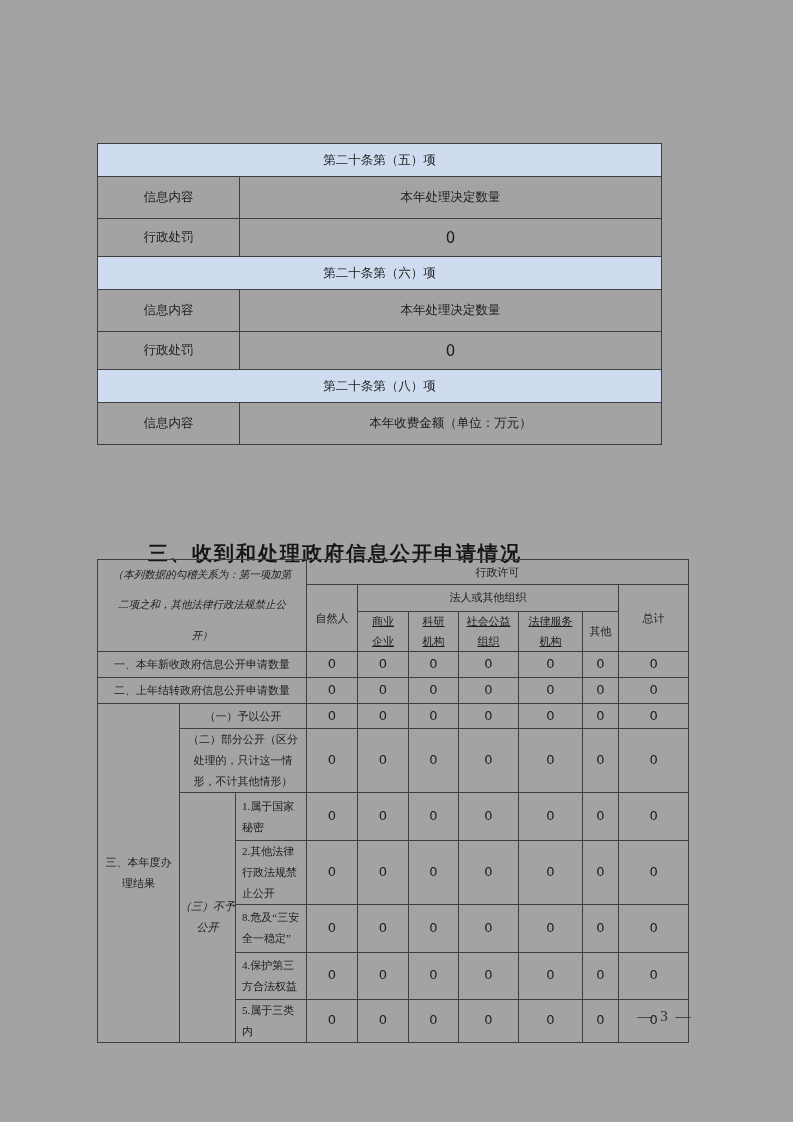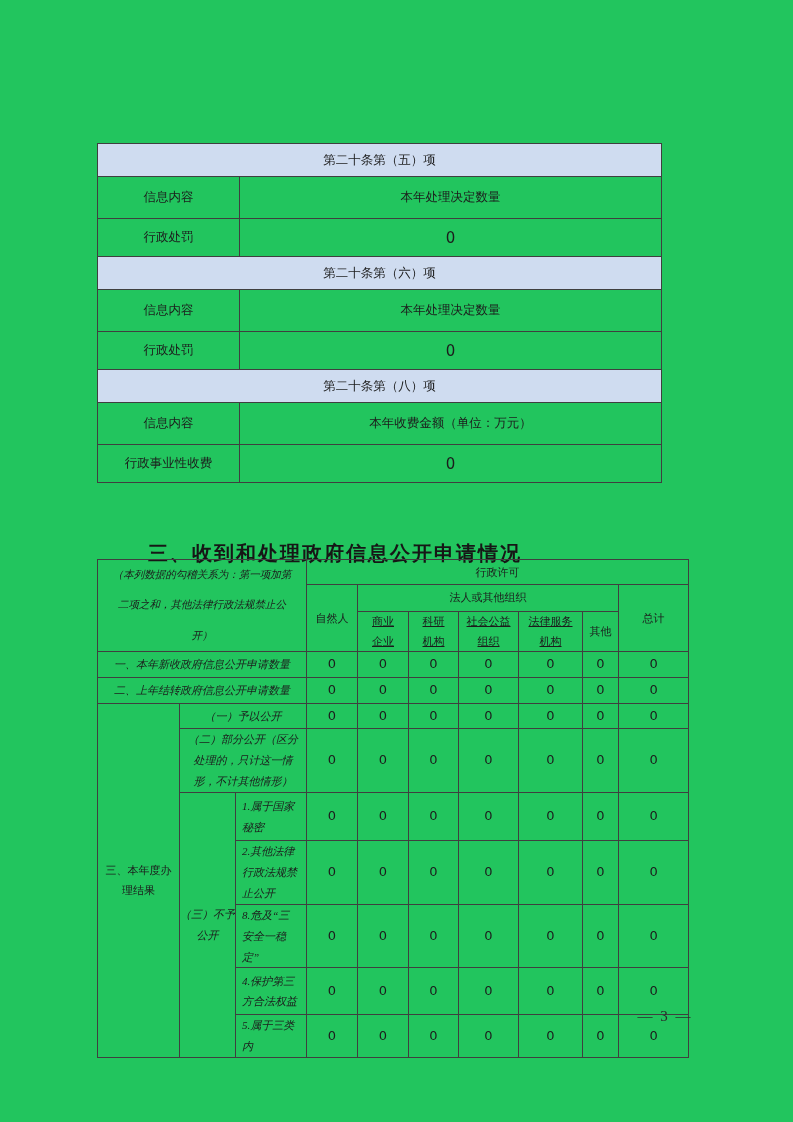--- a/index.html
+++ b/index.html
@@ -7,21 +7,21 @@
     --border:#3f3f3f;
     --text:#1c1c1c;
   }
   *{margin:0;padding:0;box-sizing:border-box;}
   html,body{background:#ffffff;}
   body{
     width:793px;height:1122px;
     font-family:"Liberation Serif","DejaVu Serif",serif;
     color:var(--text);
   }
-  .page{position:relative;width:793px;height:1122px;background:#22c55e;overflow:hidden;}
+  .page{position:relative;width:793px;height:1122px;background:#a3a3a3;overflow:hidden;}
 
   table{border-collapse:collapse;table-layout:fixed;}
   td{border:1px solid var(--border);text-align:center;vertical-align:middle;overflow:hidden;}
 
   
   #table1{position:absolute;left:97px;top:143px;width:564px;}
   #table1{border:1.5px solid var(--border);}
   #table1 td{font-size:12.5px;}
   #table1 .sec-header{background:var(--header-blue);}
   #table1 tr.rh{height:33px;}
@@ -43,21 +43,21 @@
   #table2 td{font-size:11px;line-height:1.9;}
   #table2 tr.h25{height:25px;}
   #table2 tr.h40{height:40px;}
   #table2 tr.h22{height:22px;}
   #table2 tr.h23{height:23px;}
   #table2 tr.h47{height:47px;}
   #table2 tr.h48{height:48px;}
   #table2 tr.h58{height:58px;}
   #table2 .note{font-style:italic;font-size:10.5px;line-height:2.9;padding:0 10px;}
   #table2 .wrap2{white-space:pre-line;line-height:1.8;text-decoration:underline;}
-  #table2 .lbl,#table2 .lbl2,#table2 .lbl3{font-style:italic;padding:0 4px;}
+  #table2 .lbl,#table2 .lbl2,#table2 .lbl3{padding:0 4px;}
   #table2 .lbl3{text-align:left;padding:0 6px;}
   #table2 .colA{font-style:normal;padding:0 4px;}
   #table2 .colB{font-style:italic;}
   #table2 .z{font-family:"DejaVu Sans","Liberation Sans",sans-serif;font-size:13px;}
 
   
   .pagenum{
     position:absolute;left:595px;top:1008px;width:140px;
     text-align:center;font-size:15px;color:#2a2a2a;letter-spacing:2px;
   }
@@ -97,24 +97,20 @@
       <td>行政处罚</td>
       <td class="zero">0</td>
     </tr>
 
     <tr class="rh">
       <td class="sec-header" colspan="2">第二十条第（八）项</td>
     </tr>
     <tr class="ri">
       <td>信息内容</td>
       <td>本年收费金额（单位：万元）</td>
-    </tr>
-    <tr class="rd">
-      <td>行政事业性收费</td>
-      <td class="zero">0</td>
     </tr>
   </tbody>
     </table>
 
   <div class="heading">三、收到和处理政府信息公开申请情况</div>
 
   <table id="table2">
     <colgroup>
       <col style="width:82px">
         <col style="width:56px">

